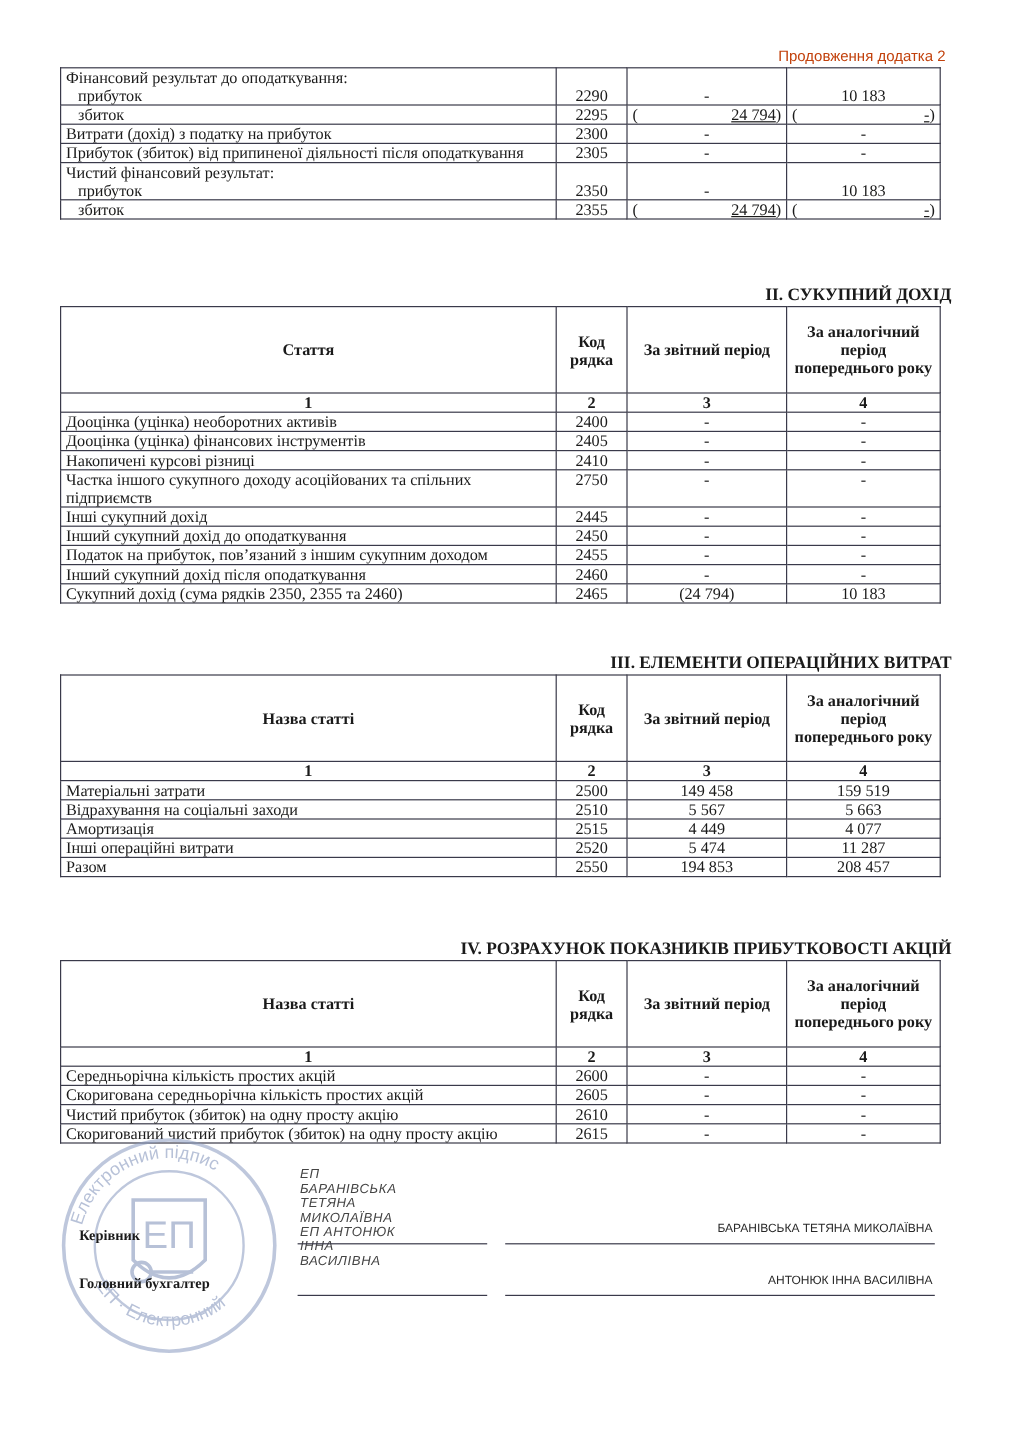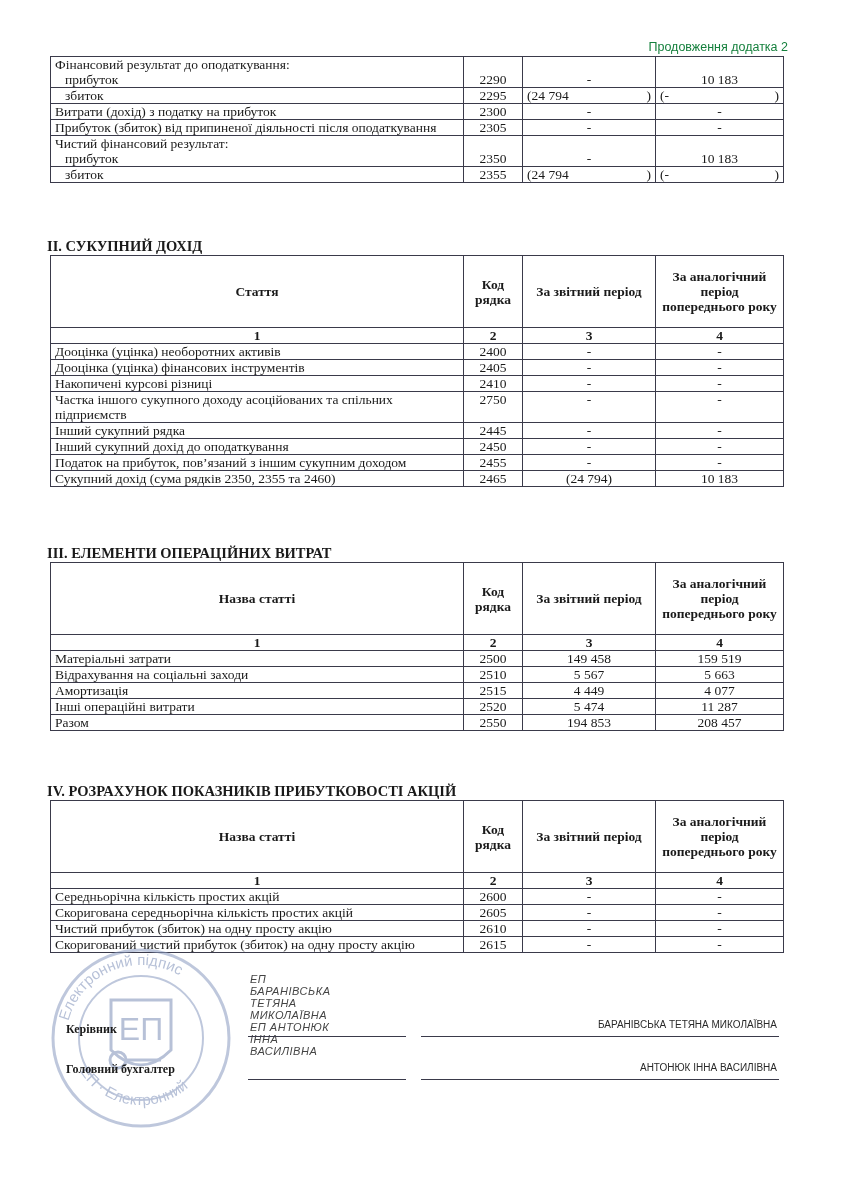--- a/index.html
+++ b/index.html
@@ -2,45 +2,45 @@
 <html><head>
 <meta charset="utf-8">
 <style>
   html, body { margin: 0; padding: 0; background: #ffffff; }
   body {
     width: 848px; height: 1200px; position: relative; overflow: hidden;
     font-family: "Liberation Serif", serif; color: #1a1a1a;
   }
   .continuation {
     position: absolute; top: 40px; right: 60px;
-    font-family: "Liberation Sans", sans-serif; font-size: 12.5px; color: #15803d;
+    font-family: "Liberation Sans", sans-serif; font-size: 12.5px; color: #c2410c;
   }
   table.fin {
     position: absolute; left: 50px; width: 733px;
     border-collapse: collapse; table-layout: fixed;
     font-size: 13.5px; line-height: 15px;
   }
   table.fin td, table.fin th {
     border: 1px solid #3a3a4a; padding: 0 4px; vertical-align: top;
   }
   table.fin col.c1 { width: 413px; }
   table.fin col.c2 { width: 59px; }
   table.fin col.c3 { width: 133px; }
   table.fin col.c4 { width: 128px; }
   td.code { text-align: center; }
   td.num { text-align: center; }
   td.bottom { vertical-align: bottom !important; }
   .b { font-weight: normal; }
   .indent { padding-left: 10px !important; }
   .paren { display: flex; justify-content: space-between; }
-  .paren span.v { flex: 1; text-align: left; }
+  .paren span.v { flex: 1; text-align: right; text-decoration: underline; }
   th { font-weight: bold; text-align: center; vertical-align: middle !important; }
   tr.idx td { text-align: center; font-weight: bold; }
   .sec-title {
-    position: absolute; left: 47px; width: 733px; text-align: left;
+    position: absolute; left: 60px; width: 733px; text-align: right;
     font-weight: bold; font-size: 14.5px;
   }
   .sig-label { position: absolute; font-weight: bold; font-size: 12px; }
   .sig-line { position: absolute; height: 1px; background: #3a3a4a; }
   .sig-name {
     position: absolute; font-family: "Liberation Sans", sans-serif;
     font-size: 10px; text-align: right; width: 356px; color: #2a2a2a;
   }
   .esign {
     position: absolute; left: 250px; top: 973px;
@@ -180,34 +180,40 @@
         <td class="num">-</td>
         <td class="num">-</td>
       </tr>
       <tr>
         <td class="">Частка іншого сукупного доходу асоційованих та спільних підприємств</td>
         <td class="code">2750</td>
         <td class="num">-</td>
         <td class="num">-</td>
       </tr>
       <tr>
-        <td class="">Інший сукупний рядка</td>
+        <td class="">Інші сукупний дохід</td>
         <td class="code">2445</td>
         <td class="num">-</td>
         <td class="num">-</td>
       </tr>
       <tr>
         <td class="b">Інший сукупний дохід до оподаткування</td>
         <td class="code b">2450</td>
         <td class="num">-</td>
         <td class="num">-</td>
       </tr>
       <tr>
         <td class="">Податок на прибуток, пов’язаний з іншим сукупним доходом</td>
         <td class="code">2455</td>
+        <td class="num">-</td>
+        <td class="num">-</td>
+      </tr>
+      <tr>
+        <td class="b">Інший сукупний дохід після оподаткування</td>
+        <td class="code b">2460</td>
         <td class="num">-</td>
         <td class="num">-</td>
       </tr>
       <tr>
         <td class="b">Сукупний дохід (сума рядків 2350, 2355 та 2460)</td>
         <td class="code b">2465</td>
         <td class="num">(24 794)</td>
         <td class="num">10 183</td>
       </tr>
     </tbody>

